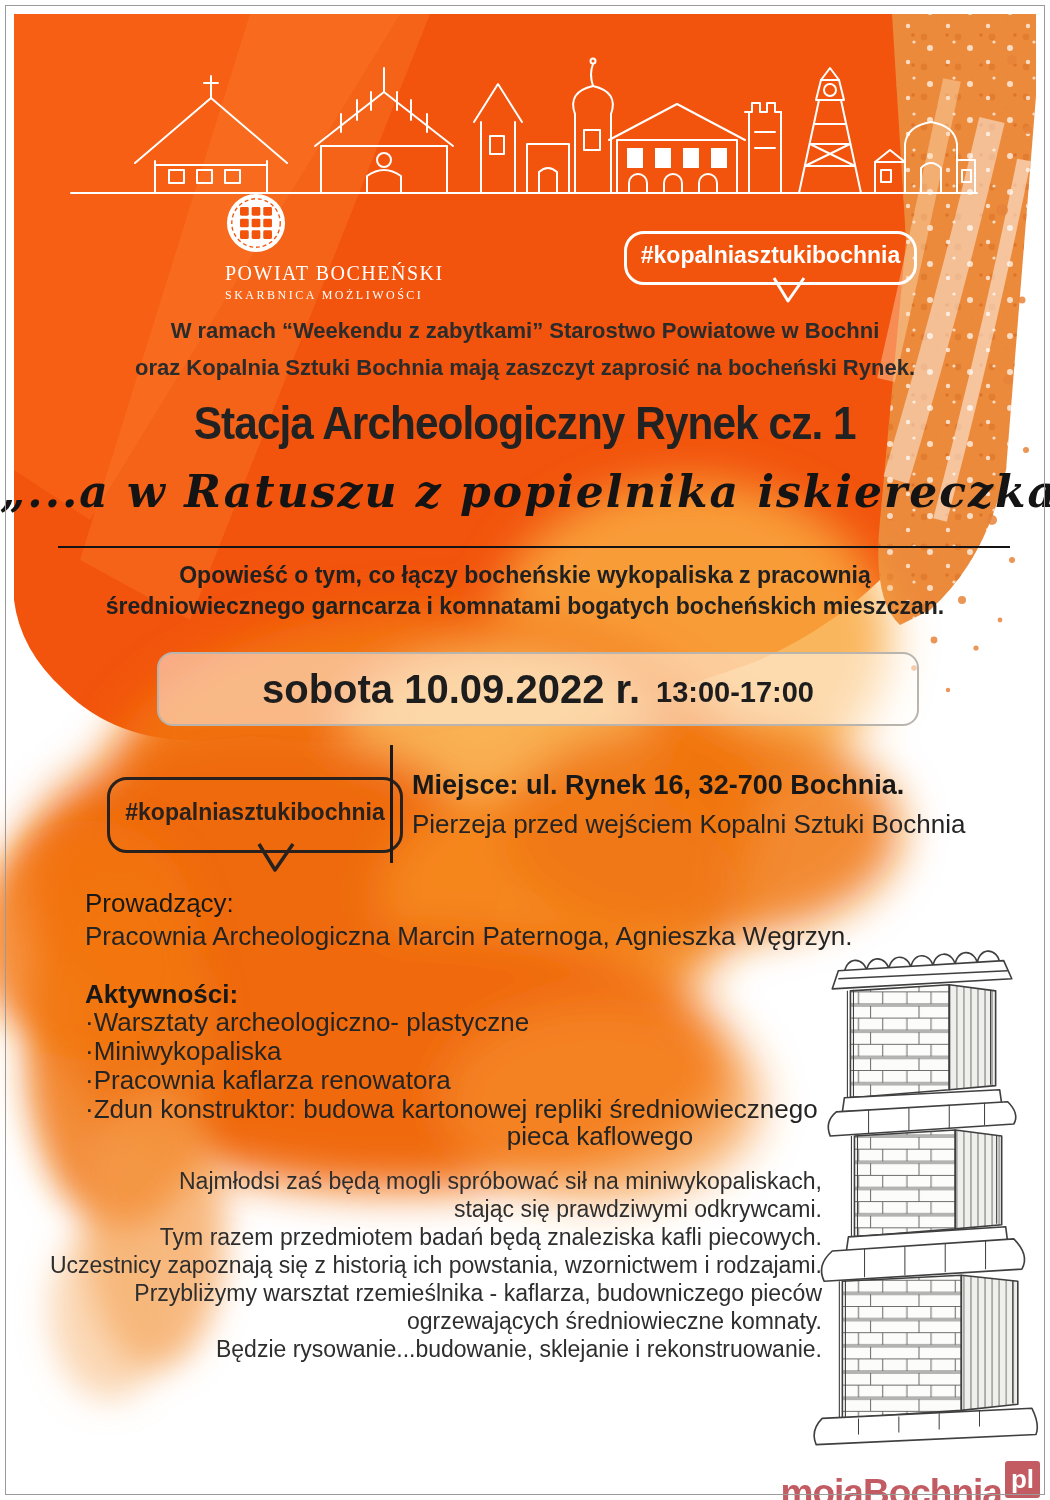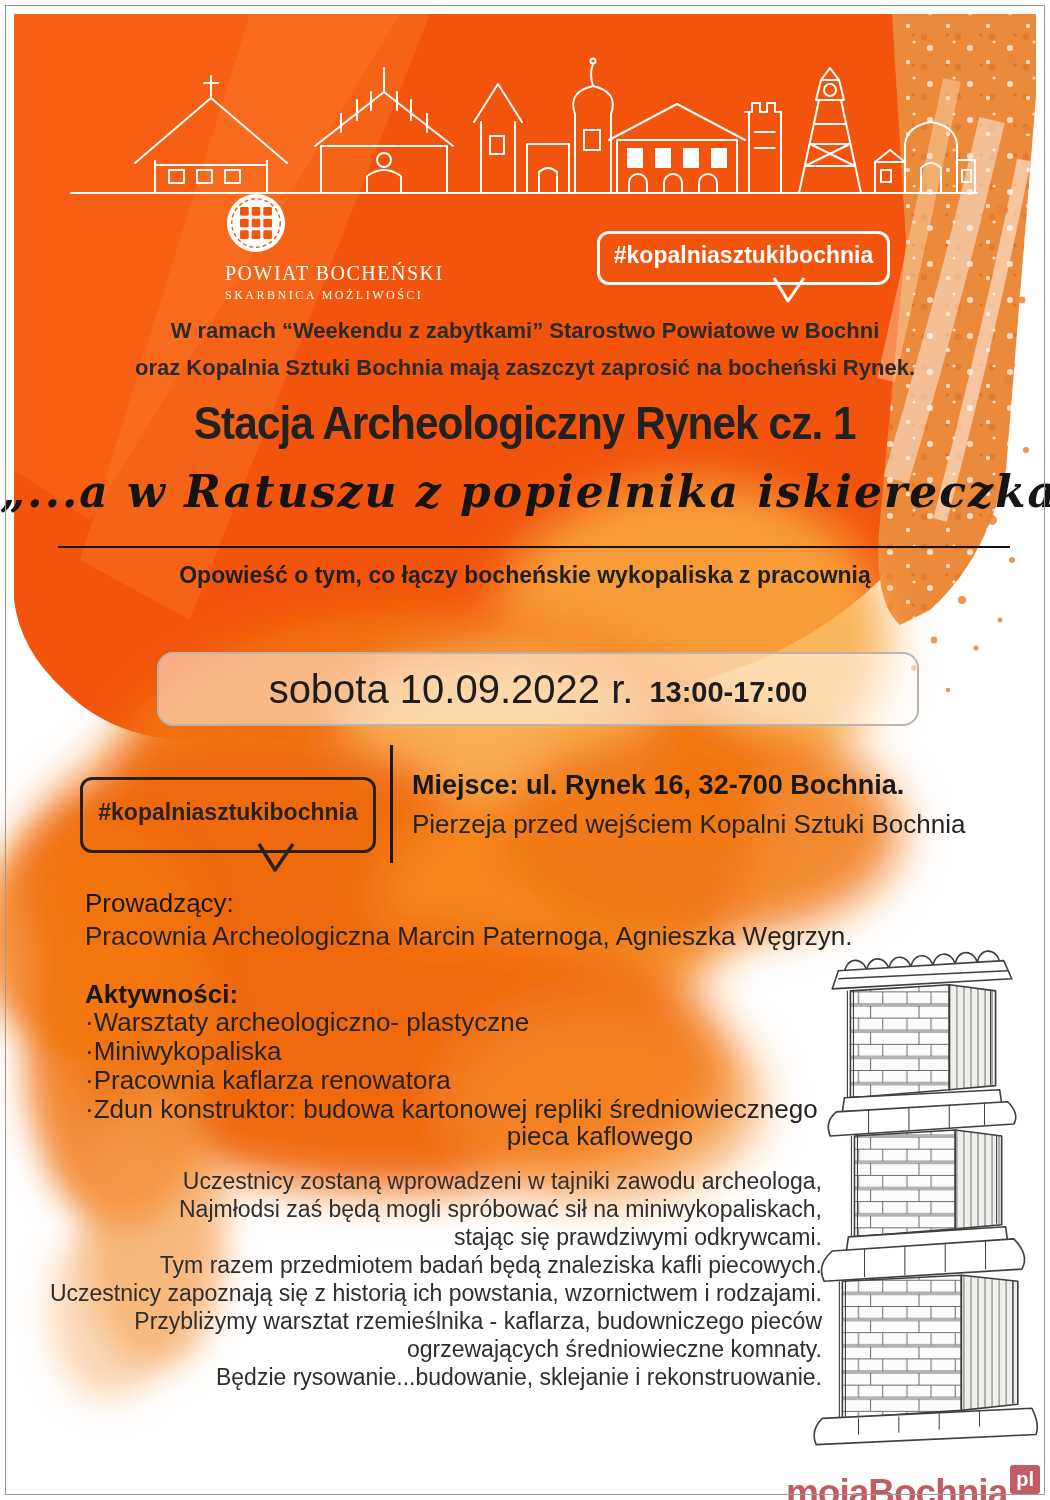--- a/index.html
+++ b/index.html
@@ -8,59 +8,59 @@
   .frame{position:absolute;inset:5px;border:1px solid #9b9b9b;z-index:6;pointer-events:none;}
   .bg{position:absolute;left:0;top:0;width:1050px;height:1500px;z-index:0;}
   .layer{position:absolute;z-index:2;}
 
   
   .skyline{left:68px;top:40px;width:912px;height:158px;}
   .logo{left:225px;top:192px;width:230px;}
   .logo-title{font-family:"Liberation Serif",serif;color:#fff;font-size:20px;letter-spacing:1.5px;margin-top:4px;white-space:nowrap;}
   .logo-sub{font-family:"Liberation Serif",serif;color:#fff;font-size:12px;letter-spacing:2.5px;margin-top:3px;white-space:nowrap;}
 
-  .bubble{border-radius:12px;text-align:center;font-weight:bold;white-space:nowrap;}
+  .bubble{border-radius:20px;text-align:center;font-weight:bold;white-space:nowrap;margin-left:27px;}
   .bubble-top{left:597px;top:231px;width:287px;height:48px;border:3px solid #fff;color:#fff;
               font-size:23px;line-height:42px;}
   .tail{position:absolute;}
   .bubble-bot{left:80px;top:777px;width:290px;height:70px;border:3px solid #28211d;color:#28211d;
               font-size:23px;line-height:64px;}
 
   .intro{left:0;right:0;top:312px;text-align:center;font-weight:bold;font-size:22px;line-height:37px;color:#2b2b2b;}
   .title{left:0;right:0;top:396px;text-align:center;font-weight:bold;font-size:46px;letter-spacing:-1px;color:#222;}
   .title span{display:inline-block;transform:scaleX(.92);}
   .script{left:0;right:0;top:466px;text-align:center;font-family:"DejaVu Serif",serif;
           font-style:italic;font-weight:bold;font-size:44px;letter-spacing:2px;color:#141414;white-space:nowrap;}
   .rule{left:58px;right:40px;top:546px;height:2px;background:#141414;}
   .desc{left:0;right:0;top:560px;text-align:center;font-weight:bold;font-size:23px;line-height:31px;color:#202020;}
 
   .datebadge{left:157px;top:652px;width:758px;height:70px;border:2px solid #b9b4ae;border-radius:16px;
              background:rgba(255,255,255,.5);display:flex;align-items:baseline;justify-content:center;gap:16px;}
-  .date-main{font-weight:normal;font-size:40px;color:#1d1d1d;align-self:center;}
+  .date-main{font-weight:bold;font-size:40px;color:#1d1d1d;align-self:center;}
   .date-time{font-weight:bold;font-size:29px;color:#1d1d1d;align-self:center;padding-top:6px;}
 
   .divider{left:390px;top:745px;width:3px;height:118px;background:#1a1a1a;}
   .place1{left:412px;top:770px;font-weight:bold;font-size:27px;color:#181818;white-space:nowrap;}
   .place2{left:412px;top:809px;font-size:26px;color:#242424;white-space:nowrap;}
 
   .hosts-h{left:85px;top:888px;font-weight:normal;font-size:26px;color:#181818;}
   .hosts-t{left:85px;top:921px;font-size:26px;color:#242424;white-space:nowrap;}
 
   .act-h{left:85px;top:979px;font-weight:bold;font-size:26px;color:#181818;}
   .act-list{left:85px;top:1008px;font-size:26px;line-height:29px;color:#242424;white-space:nowrap;}
   .act-cont{left:300px;top:1121px;width:600px;text-align:center;font-size:26px;color:#242424;}
 
   .para{left:28px;top:1167px;width:794px;text-align:right;font-size:23px;line-height:28px;color:#2e2e2e;white-space:nowrap;}
 
   .stove{left:798px;top:926px;width:242px;height:525px;}
 
   .wm{left:0;top:1444px;width:1040px;display:flex;flex-direction:column;align-items:flex-end;}
   .wm-row{display:flex;align-items:center;}
   .wm-name{font-weight:bold;font-size:37px;color:#c25b62;letter-spacing:-1px;margin-top:28px;}
-  .wm-pl{background:#c25b62;color:#fff;font-weight:bold;font-size:20px;padding:3px 6px;margin-left:3px;border-radius:3px;}
+  .wm-pl{background:#c25b62;color:#fff;font-weight:bold;font-size:26px;padding:3px 6px;margin-left:3px;border-radius:3px;}
   .wm-tag{font-size:15px;color:#c25b62;margin-top:-5px;margin-right:4px;}
 </style>
 </head>
 <body>
 
 <div class="poster">
 
   <svg class="bg" viewBox="0 0 1050 1500" preserveAspectRatio="none" aria-hidden="true">
     <defs>
       <filter id="blur22" x="-40%" y="-40%" width="180%" height="180%">
@@ -222,20 +222,21 @@
     <div>oraz Kopalnia Sztuki Bochnia mają zaszczyt zaprosić na bocheński Rynek.</div>
   </div>
 
   <div class="layer title"><span>Stacja Archeologiczny Rynek cz. 1</span></div>
 
   <div class="layer script">„...a w Ratuszu z popielnika iskiereczka mruga”</div>
   <div class="layer rule"></div>
 
   <div class="layer desc">
     <div>Opowieść o tym, co łączy bocheńskie wykopaliska z pracownią</div>
+    <div>średniowiecznego garncarza i komnatami bogatych bocheńskich mieszczan.</div>
   </div>
 
   <div class="layer datebadge">
     <span class="date-main">sobota 10.09.2022 r.</span>
     <span class="date-time">13:00-17:00</span>
   </div>
 
   <div class="layer bubble bubble-bot">
     <span>#kopalniasztukibochnia</span>
   </div>
@@ -252,21 +253,20 @@
   <div class="layer act-h">Aktywności:</div>
   <div class="layer act-list">
     <div>·Warsztaty archeologiczno- plastyczne</div>
     <div>·Miniwykopaliska</div>
     <div>·Pracownia kaflarza renowatora</div>
     <div>·Zdun konstruktor: budowa kartonowej repliki średniowiecznego</div>
   </div>
   <div class="layer act-cont">pieca kaflowego</div>
 
   <div class="layer para">
-    <div>Uczestnicy zostaną wprowadzeni w tajniki zawodu archeologa,</div>
     <div>Najmłodsi zaś będą mogli spróbować sił na miniwykopaliskach,</div>
     <div>stając się prawdziwymi odkrywcami.</div>
     <div>Tym razem przedmiotem badań będą znaleziska kafli piecowych.</div>
     <div>Uczestnicy zapoznają się z historią ich powstania, wzornictwem i rodzajami.</div>
     <div>Przybliżymy warsztat rzemieślnika - kaflarza, budowniczego pieców</div>
     <div>ogrzewających średniowieczne komnaty.</div>
     <div>Będzie rysowanie...budowanie, sklejanie i rekonstruowanie.</div>
   </div>
 
   <svg class="layer stove" viewBox="0 0 240 520">

